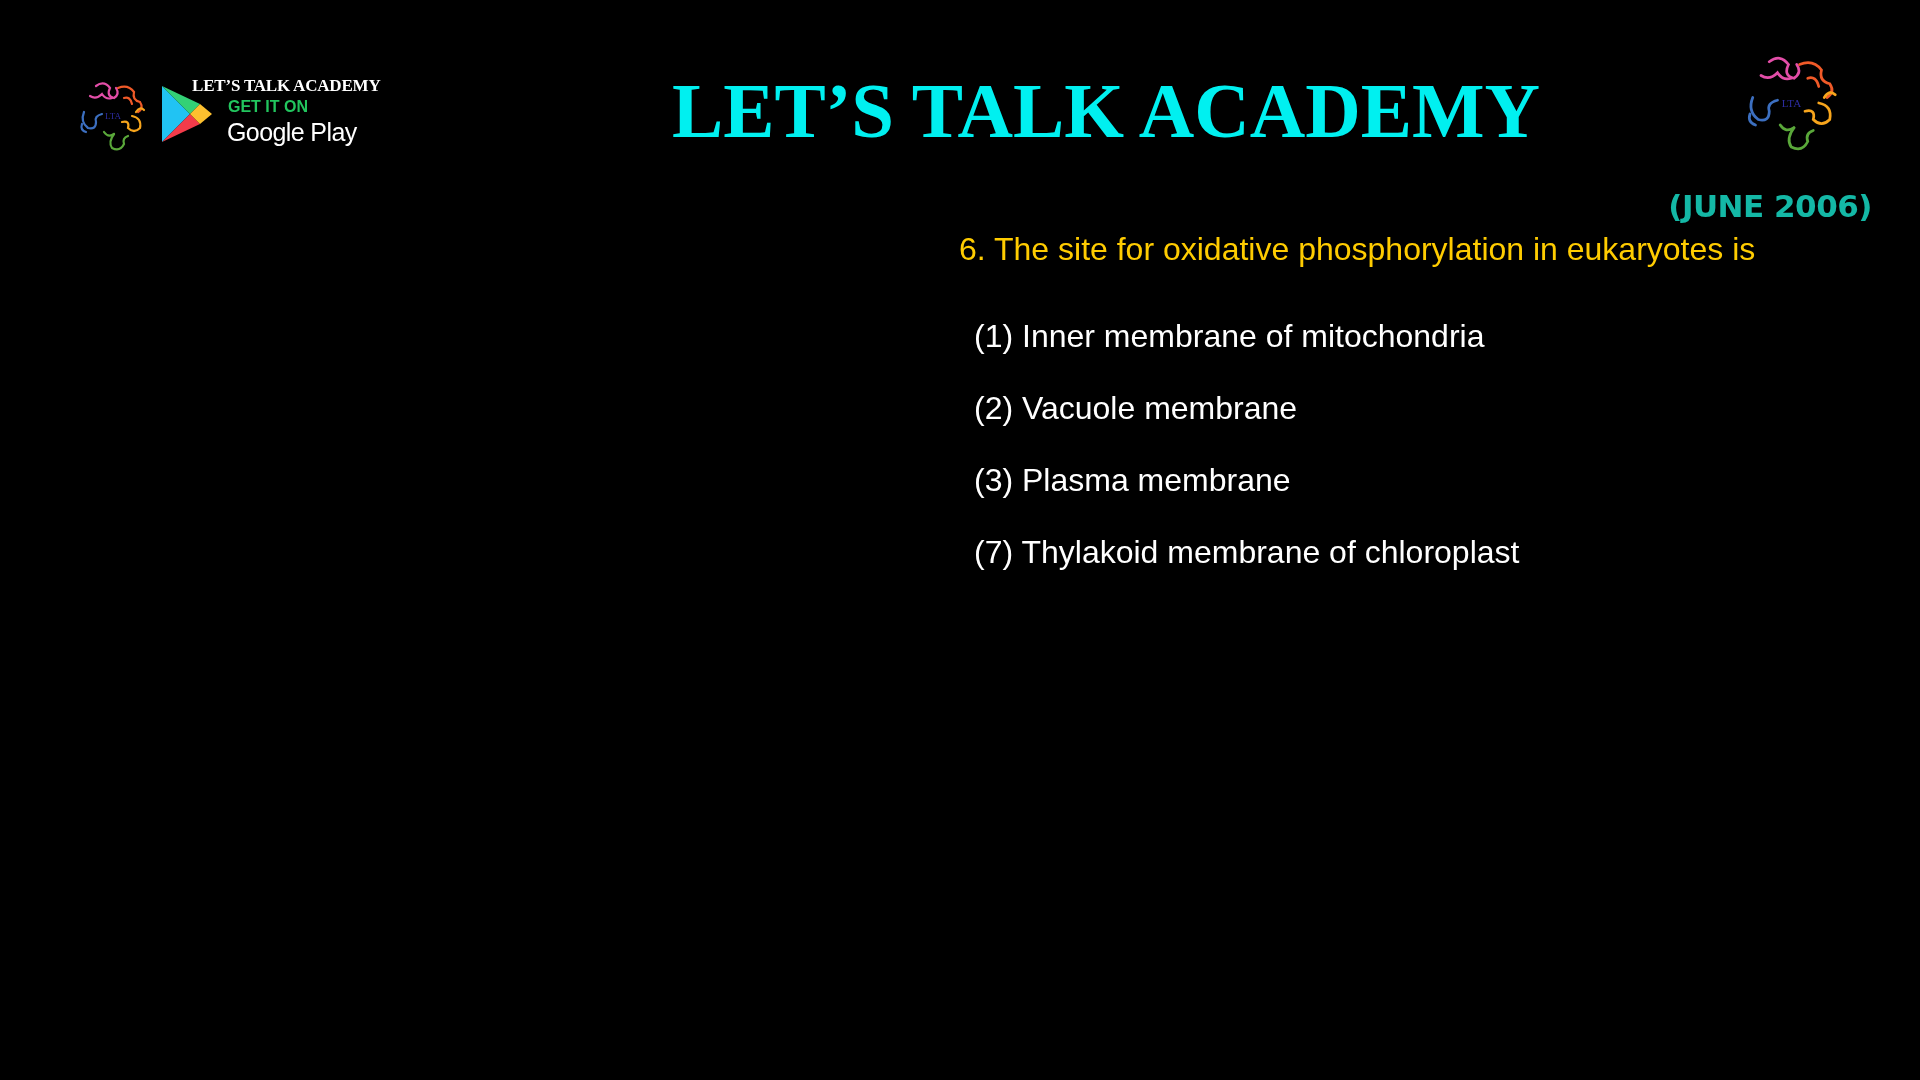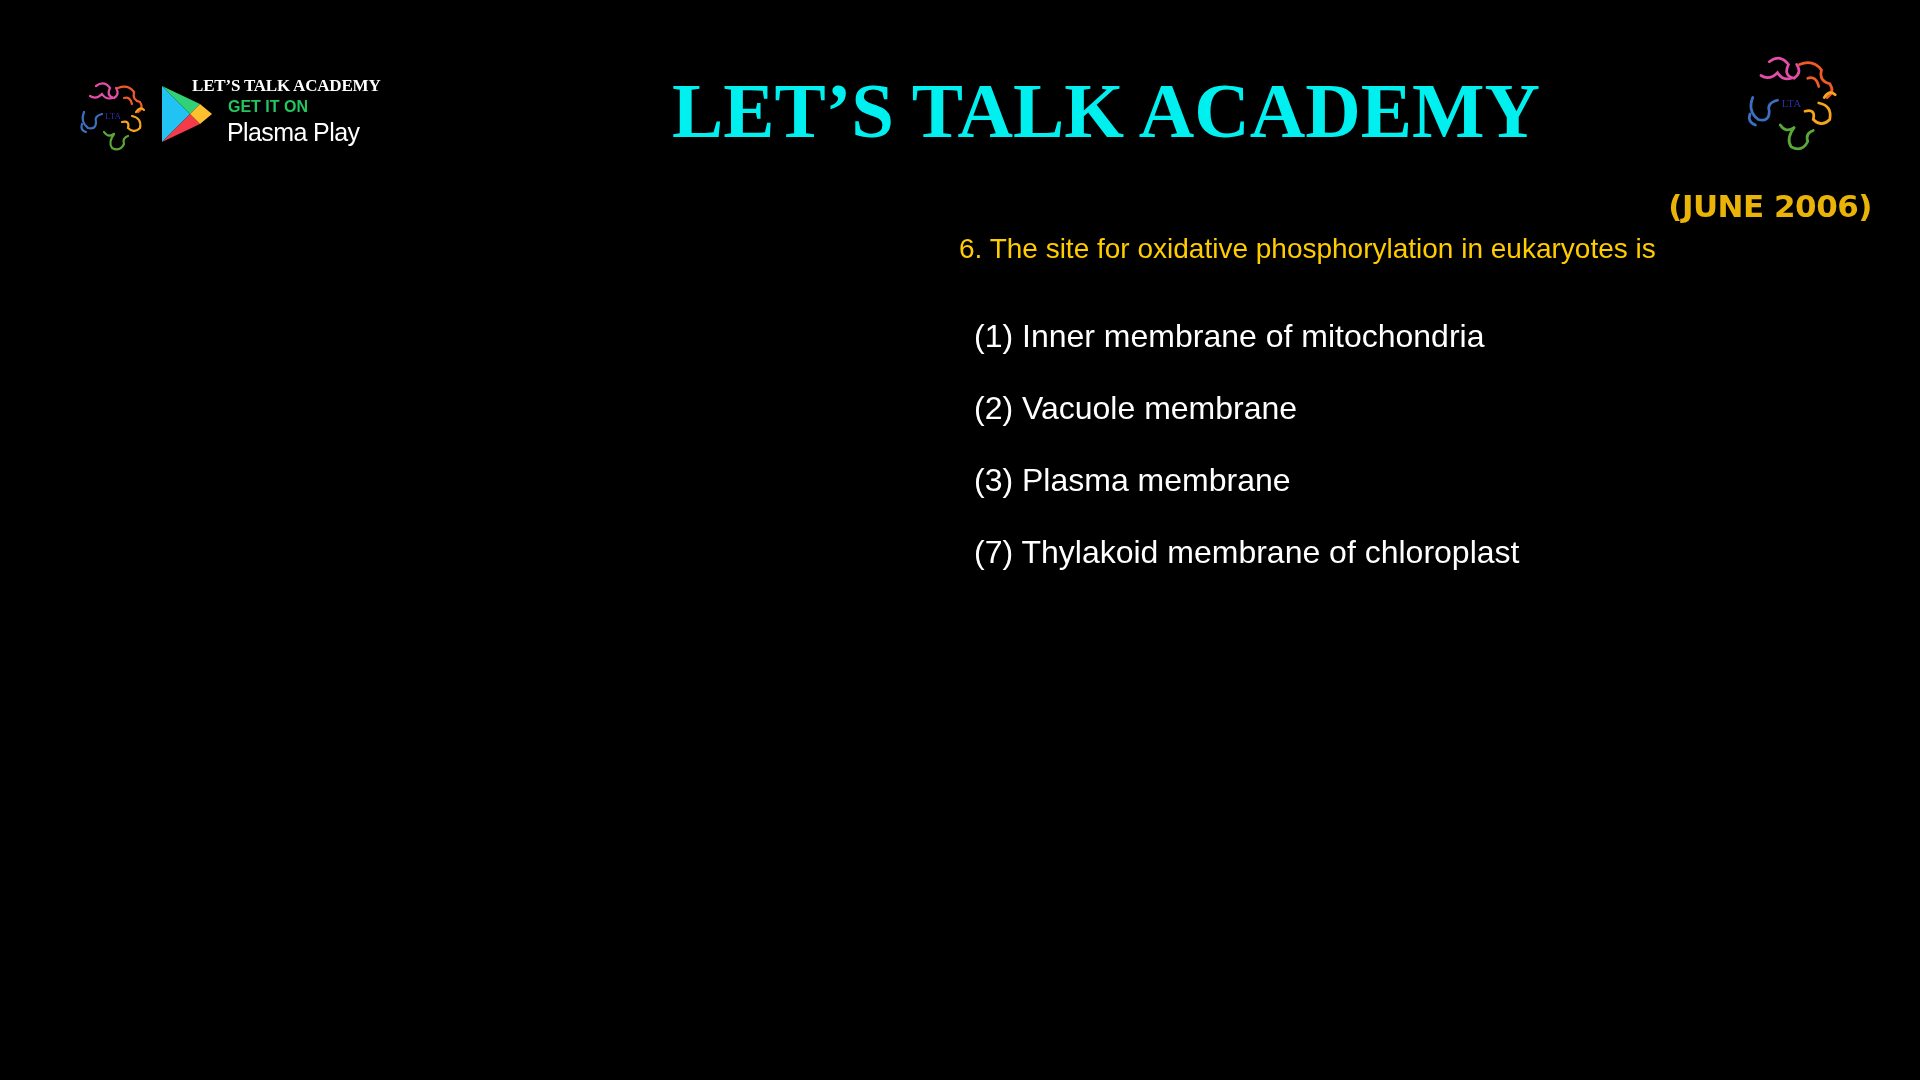--- a/index.html
+++ b/index.html
@@ -66,30 +66,30 @@
     transform-origin: left top;
   }
 
   
   #exam-tag {
     right: 48px; top: 186px;
     font-family: "DejaVu Sans", sans-serif;
     font-weight: bold;
     font-size: 31px;
     line-height: 40px;
-    color: #eab308;
+    color: #14b8a6;
     white-space: nowrap;
     letter-spacing: -0.5px;
   }
 
   
   #question {
     left: 959px; top: 227px;
     font-family: "Liberation Sans", sans-serif;
-    font-size: 28px;
+    font-size: 32px;
     line-height: 44px;
     color: #ffcc00;
     white-space: nowrap;
   }
 
   #options {
     left: 958px; top: 298px;
     margin: 16px; padding: 0;
     list-style: none;
   }
@@ -127,21 +127,21 @@
   <svg width="54" height="60" viewBox="0 0 54 60">
     <polygon points="2,2 30,30 2,58" fill="#21c3f3"></polygon>
     <polygon points="2,2 30,30 40,20" fill="#33d176"></polygon>
     <polygon points="2,58 30,30 40,40" fill="#f33b4a"></polygon>
     <polygon points="40,20 30,30 40,40 52,30" fill="#fdc02f"></polygon>
   </svg>
 </div>
 
 <div id="badge-brand" class="abs">LET’S TALK ACADEMY</div>
 <div id="badge-get" class="abs">GET IT ON</div>
-<div id="badge-store" class="abs">Plasma Play</div>
+<div id="badge-store" class="abs">Google Play</div>
 
 <div id="main-title" class="abs">LET’S TALK ACADEMY</div>
 
 <div id="logo-right" class="abs">
   <svg width="112" height="110" viewBox="0 0 80 80">
     <g fill="none" stroke-width="2" stroke-linecap="round">
       <path d="M22 10 q8 -6 14 2 q-4 8 4 10 q6 -4 2 -10" stroke="#e34ea8"></path>
       <path d="M16 20 q6 4 12 -2 q4 6 10 4" stroke="#e34ea8"></path>
       <path d="M44 12 q10 -4 16 4 q-2 8 6 10 q4 6 -2 10" stroke="#f05a28"></path>
       <path d="M50 22 q6 -2 8 6" stroke="#f05a28"></path>

